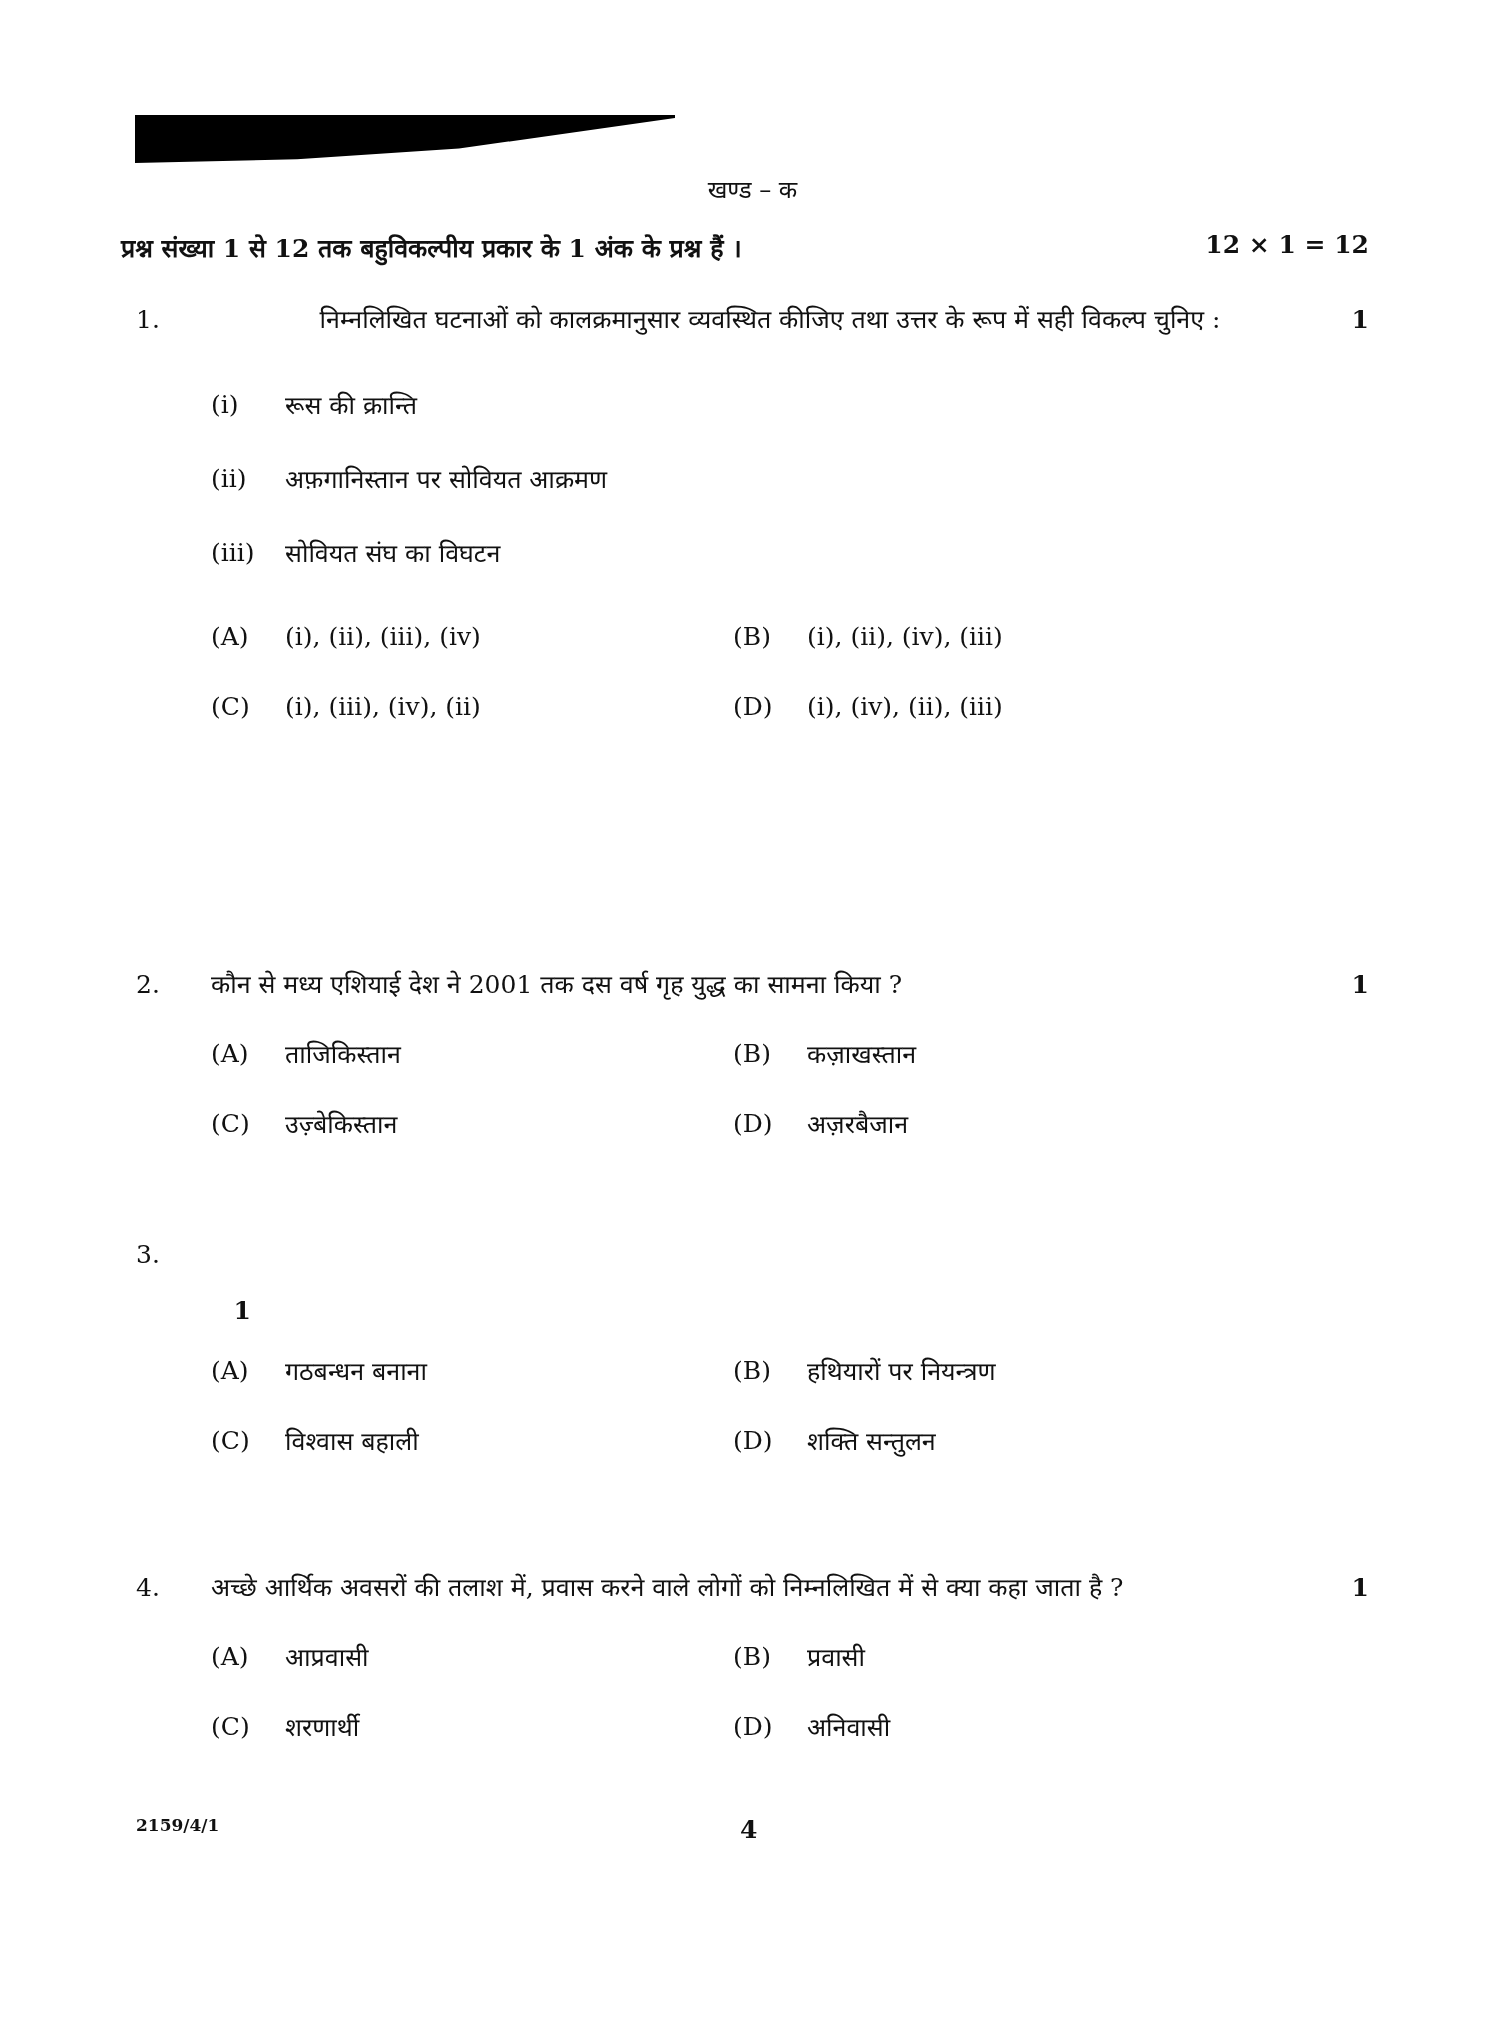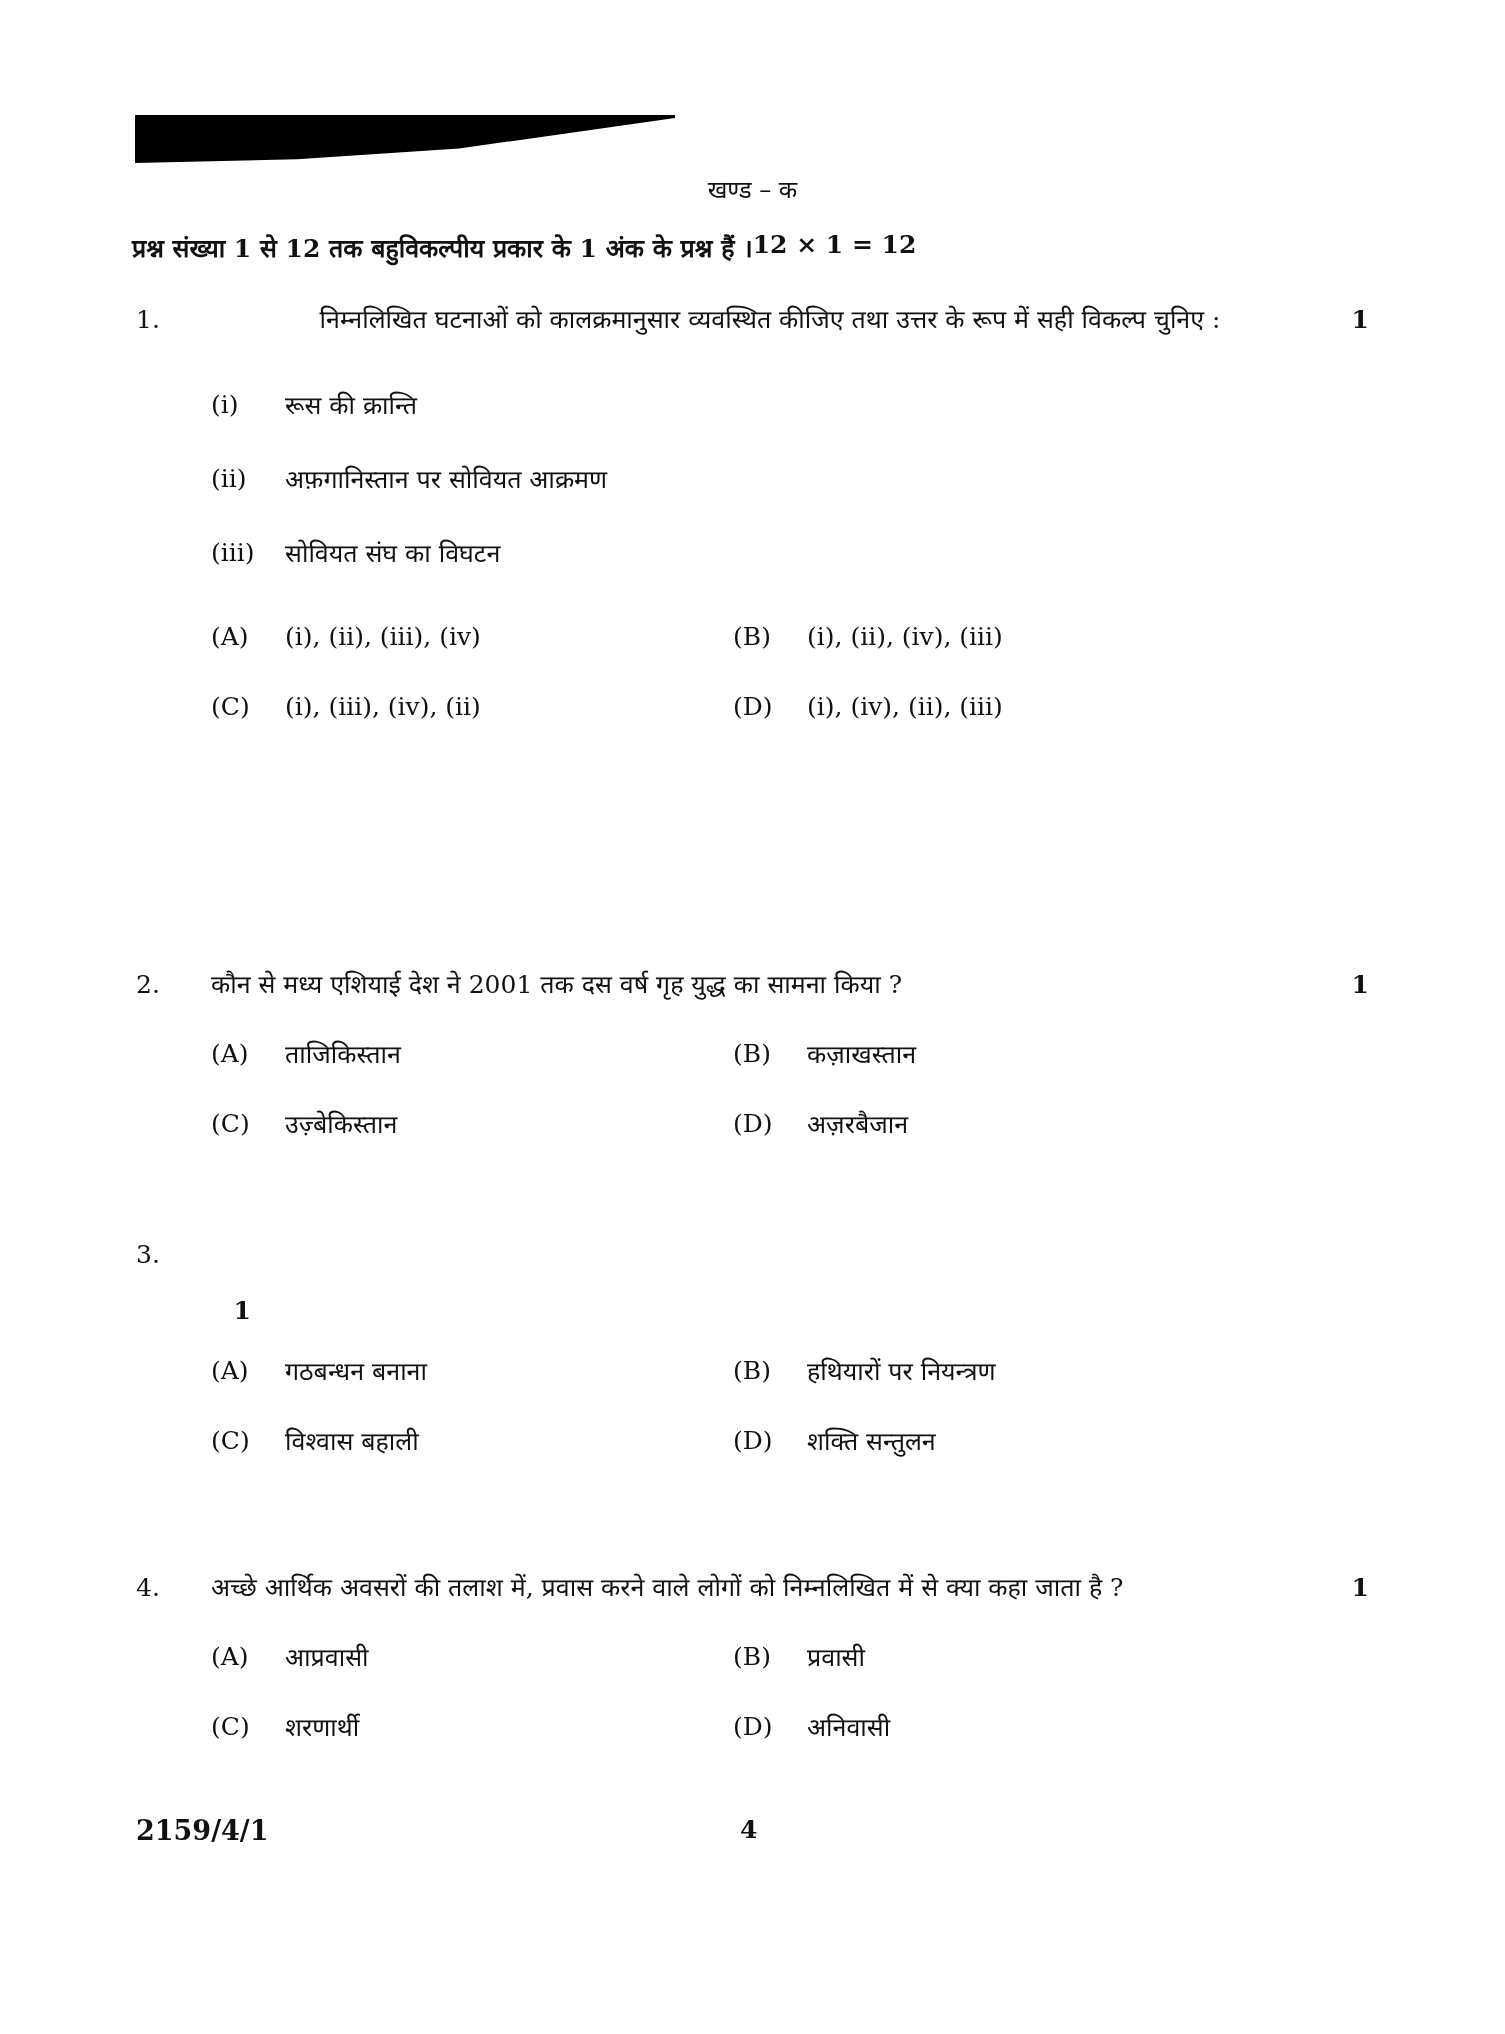--- a/index.html
+++ b/index.html
@@ -10,36 +10,36 @@
     .redaction {
       position: absolute; left: 135px; top: 115px; width: 540px; height: 48px;
       background: #000;
       clip-path: polygon(0 0, 100% 0, 100% 6%, 60% 70%, 30% 92%, 0 100%);
     }
     .section-title {
       position: absolute; top: 172px; left: 0; width: 100%; text-align: center;
       font-size: 24px; font-weight: normal;
     }
     .instructions {
-      position: absolute; top: 230px; left: 132px; right: 136px;
-      display: flex; justify-content: flex-start; font-size: 25px; font-weight: bold;
+      position: absolute; top: 230px; left: 121px; right: 136px;
+      display: flex; justify-content: space-between; font-size: 25px; font-weight: bold;
     }
     .q { position: absolute; left: 136px; right: 136px; font-size: 25px; }
     .q-row { display: flex; align-items: flex-start; }
     .q-num { width: 75px; flex: 0 0 75px; }
     .q-text { flex: 1; line-height: 56px; }
     .q-marks { width: 40px; text-align: right; font-weight: bold; }
     .item { display: flex; margin-left: 75px; height: 74px; align-items: center; }
     .item-label { width: 74px; }
     .opt-heading { margin-left: 75px; font-weight: bold; height: 70px; display: flex; align-items: center; }
     .opts { margin-left: 75px; display: grid; grid-template-columns: 522px 1fr; row-gap: 0; }
     .opt { display: flex; height: 70px; align-items: center; }
     .opt-label { width: 74px; }
     .footer {
-      position: absolute; top: 1815px; left: 136px; font-size: 27px; font-weight: bold;
+      position: absolute; top: 1815px; left: 136px; font-size: 17px; font-weight: bold;
     }
     .page-num {
       position: absolute; top: 1815px; left: 740px; font-size: 25px; font-weight: bold;
     }
   </style>
 </head>
 <body>
 
 <div class="redaction"></div>
 

